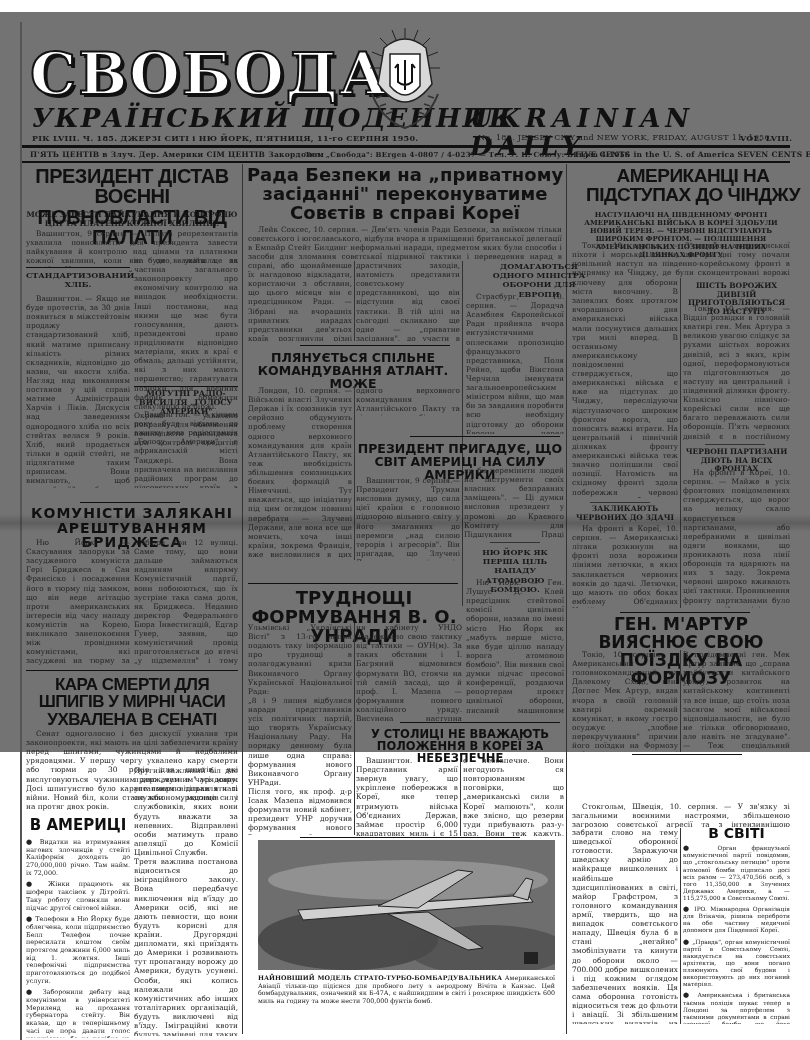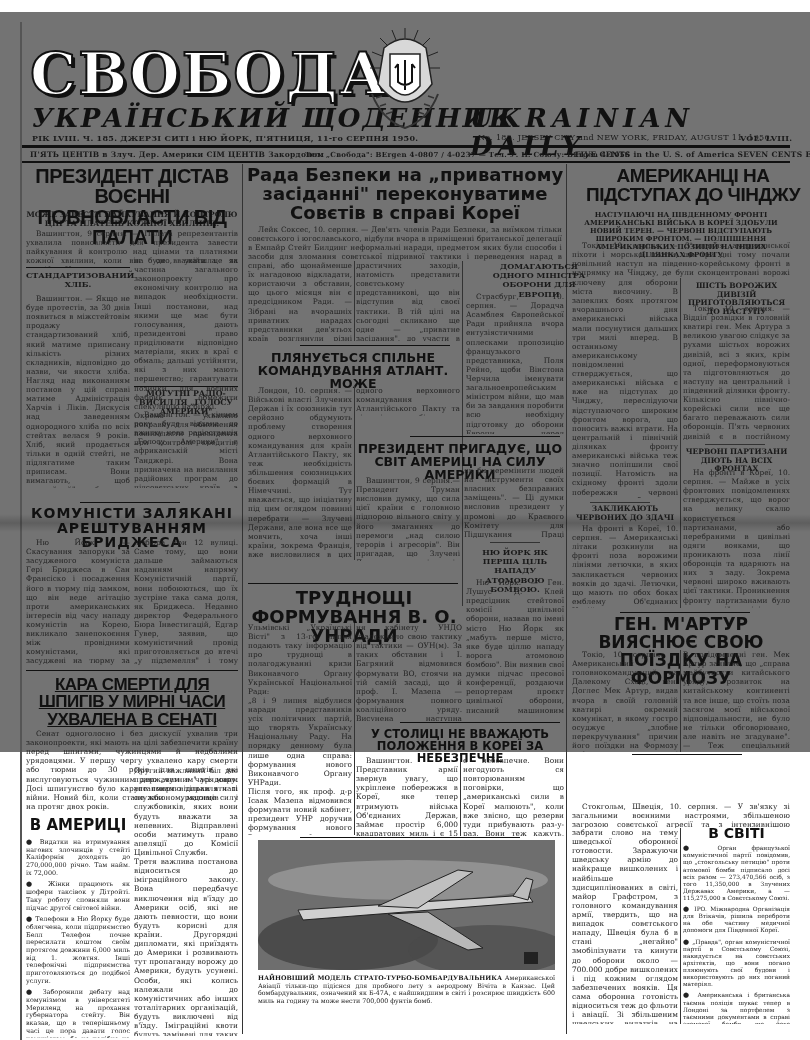--- a/index.html
+++ b/index.html
@@ -88,21 +88,21 @@
   <div class="rule thin" style="left:80px;top:490px;width:100px;"></div>
   <div class="abs head-round" style="left:26px;top:494px;width:212px;font-size:14px;letter-spacing:1px;">КОМУНІСТИ ЗАЛЯКАНІ АРЕШТУВАННЯМ БРИДЖЕСА</div>
   <div class="abs body" style="left:26px;top:526px;width:104px;height:128px;">
       <p>Ню Йорк. — Скасування запоруки за засудженого комуніста Гері Бриджеса в Сан Франсіско і посадження його в тюрму під замком, що він веде агітацію проти американських інтересів від часу нападу комуністів на Корею, викликало занепокоєння між провідними комуністами, які засуджені на тюрму за змову до скинення американського уряду. Вони остаються на волі за запоруку $260,000 і програли апеляцію від присуду суду першої інстанції. Вони тепер приготовляють відклик до Верховного Суду Злучених Держав, одначе в міжчасі беруть участь у нарадах американського По-</p>
     </div>
   <div class="abs body" style="left:134px;top:526px;width:104px;height:128px;">
       <p style="text-indent:0">літбюра при 12 вулиці. Саме тому, що вони дальше займаються наданням напряму Комуністичній партії, вони побоюються, що їх зустріне така сама доля, як Бриджеса. Недавно директор Федерального Бюра Інвестигацій, Едгар Гувер, заявив, що комуністичний провід приготовляється до втечі „у підземелля" і тому нищить списки членів Комуністичної партії та затирає сліди своєї діяльности. Провід приготовляє теж свою шифровану мову, звану „Езопову мову", яку могли б розуміти тільки комуністи і їхні попутчики на випадок арештування провідників.</p>
     </div>
 
   <div class="rule thin" style="left:26px;top:658px;width:212px;"></div>
-  <div class="abs head-cond" style="left:26px;top:664px;width:212px;font-size:17px;text-decoration:underline;">КАРА СМЕРТИ ДЛЯ ШПИГІВ У МИРНІ ЧАСИ УХВАЛЕНА В СЕНАТІ</div>
+  <div class="abs head-cond" style="left:26px;top:664px;width:212px;font-size:17px;">КАРА СМЕРТИ ДЛЯ ШПИГІВ У МИРНІ ЧАСИ УХВАЛЕНА В СЕНАТІ</div>
   <div class="abs body" style="left:26px;top:717px;width:212px;height:90px;">
       <p>Сенат одноголосно і без дискусії ухвалив три законопроекти, які мають на цілі забезпечити країну перед шпигами, чужинцями й недбалими урядовцями. У першу чергу ухвалено кару смерти або тюрми до 30 років для шпигів, які вислуговуються чужинним державам в часі миру. Досі шпигунство було каране смертю тільки в часі війни. Новий біл, коли стане законом, матиме силу на протяг двох років.</p>
     </div>
   <div class="abs body" style="left:134px;top:754px;width:104px;height:270px;white-space:pre-line;">Другий важливий біл дає право „чутним" урядовим установам відправляти зі служби урядовців і службовиків, яких вони будуть вважати за непевних. Відправлені особи матимуть право апеляції до Комісії Цивільної Служби.
 Третя важлива постанова відноситься до іміграційного закону. Вона передбачує виключення від в'їзду до Америки осіб, які не дають певности, що вони будуть корисні для країни. Другорядні дипломати, які приїздять до Америки і розвивають тут пропаганду ворожу до Америки, будуть усунені. Особи, які колись належали до комуністичних або інших тоталітарних організацій, будуть виключені від в'їзду. Іміграційні квоти будуть замінені для таких країн, які відмовляться прийняти до себе своїх громадян, яких депортує Америка.
 Незалежно від оцих ухвал сенату, президент підписав законопроект, який дає право приберіжній службі переводити контролю чужих кораблів перед віздом до американських портів, щоб переконатися, чи на кораблях нема матеріялів, які грозять небезпекою для ЗДА.</div>
 
   <div class="abs head-round" style="left:26px;top:806px;width:104px;font-size:15px;">В АМЕРИЦІ</div>
   <div class="abs" style="left:26px;top:826px;width:104px;height:200px;overflow:hidden;">
     <div class="brief"><span class="bullet">● </span><b>Видатки на втримування</b> <span>нагових злочинців у стейті Каліфорнія доходять до 270,000,000 річно. Там найм. іх 72,000.</span></div>

